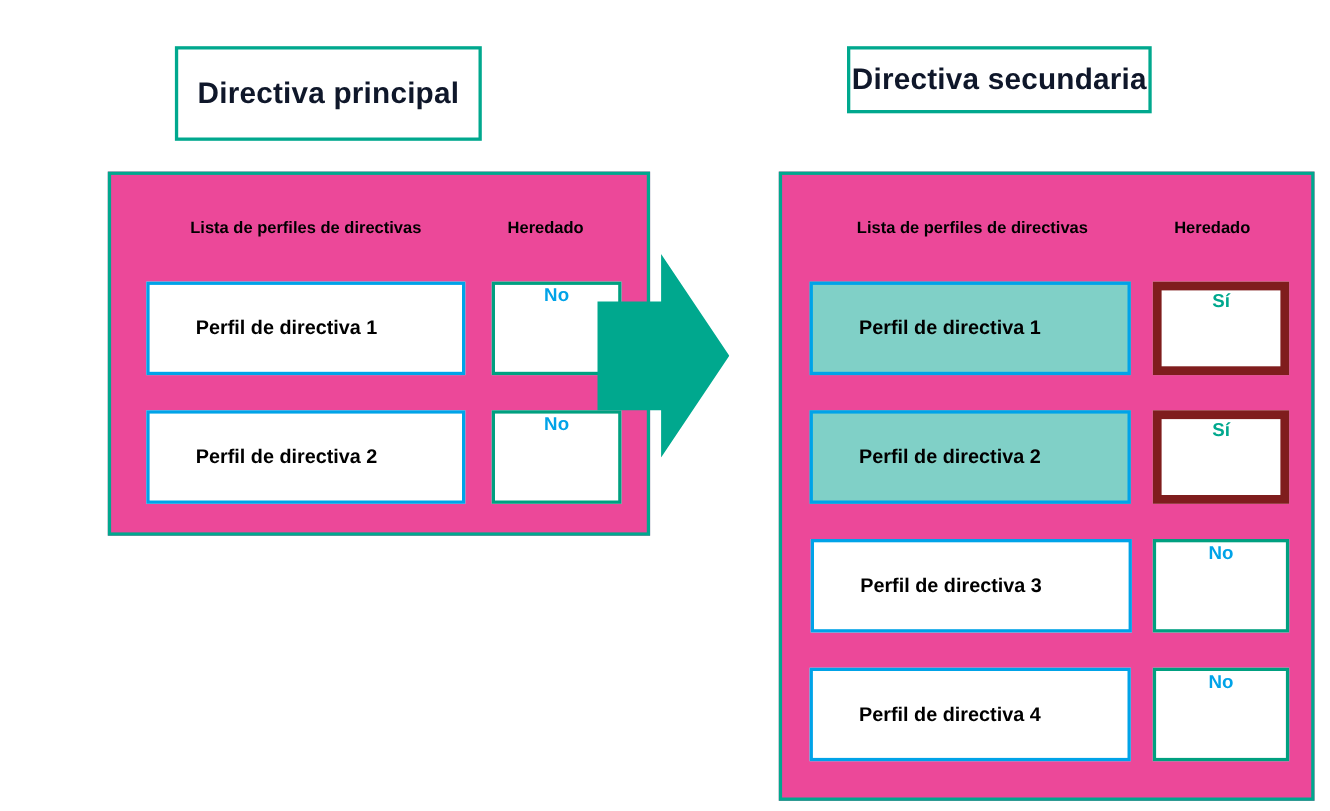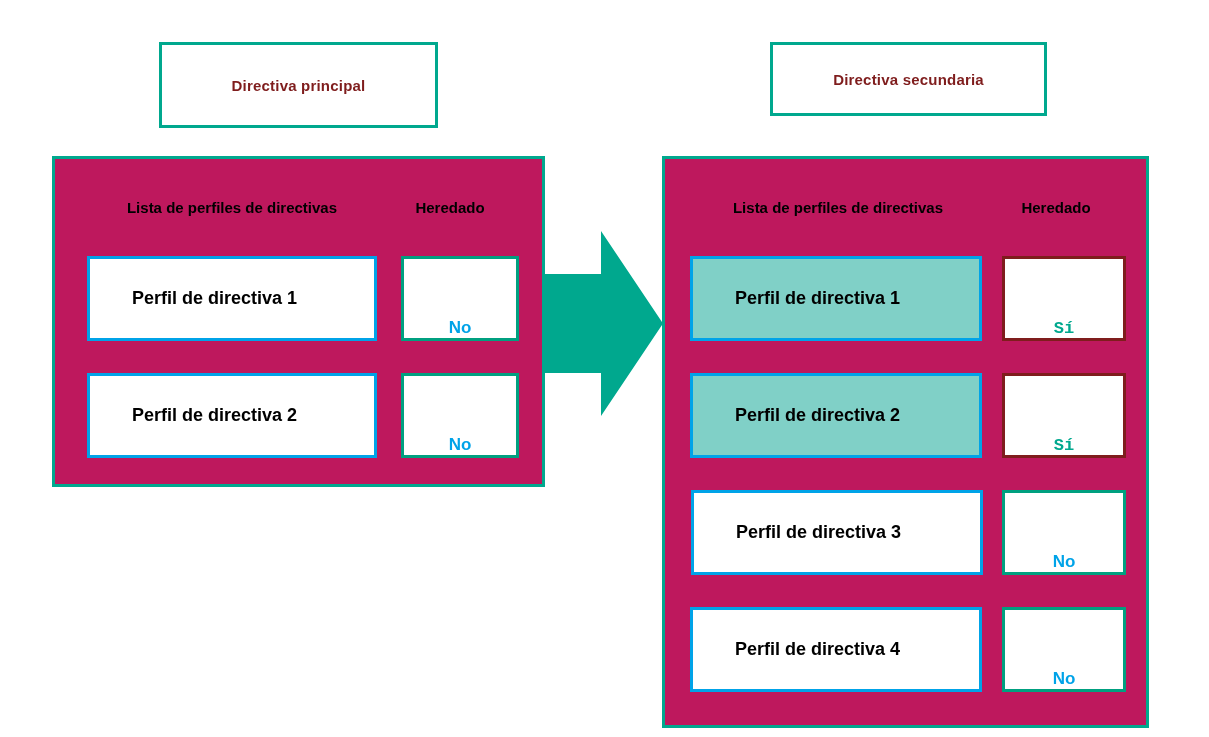--- a/index.html
+++ b/index.html
@@ -30,36 +30,37 @@
   .title-box {
     position: absolute;
     box-sizing: border-box;
     border: 3px solid #00a88e;
     background: #ffffff;
     display: flex;
     align-items: center;
     justify-content: center;
   }
   .title-box .title-text {
-    font-size: 15px;
+    font-size: 27px;
     font-weight: bold;
     letter-spacing: 0.2px;
-    color: #7f1d1d;
+    color: #0f172a;
     white-space: nowrap;
   }
 
   #title-primary   { left: 159px; top: 42px;  width: 279px; height: 86px; }
-  #title-secondary { left: 770px; top: 42px;  width: 277px; height: 74px; }
+  #title-secondary { left: 770px; top: 42px;  width: 277px; height: 61px; }
 
   
   .panel {
     position: absolute;
     box-sizing: border-box;
     border: 3px solid #00a88e;
-    background: #be185d;
+    background: #ec4899;
+    margin-left: 46px;
   }
   #panel-primary   { left: 52px;  top: 156px; width: 493px; height: 331px; }
   #panel-secondary { left: 662px; top: 156px; width: 487px; height: 572px; }
 
   
   .col-header {
     position: absolute;
     font-size: 15px;
     font-weight: bold;
     color: #000000;
@@ -92,29 +93,28 @@
     font-weight: bold;
     color: #000000;
     white-space: nowrap;
   }
 
   .inherit-box {
     position: absolute;
     box-sizing: border-box;
     background: #ffffff;
     display: flex;
-    align-items: flex-end;
+    align-items: flex-start;
     justify-content: center;
   }
   .inherit-box.no {
     border: 3px solid #00a080;
   }
   .inherit-box.yes {
-    border: 3px solid #7f1d1d;
-    font-family: Liberation Mono, monospace;
+    border: 8px solid #7f1d1d;
   }
   .inherit-label {
     font-size: 17px;
     font-weight: bold;
     white-space: nowrap;
   }
   .inherit-label.no  { color: #00a3e8; }
   .inherit-label.yes { color: #00a88e; }
 
   

